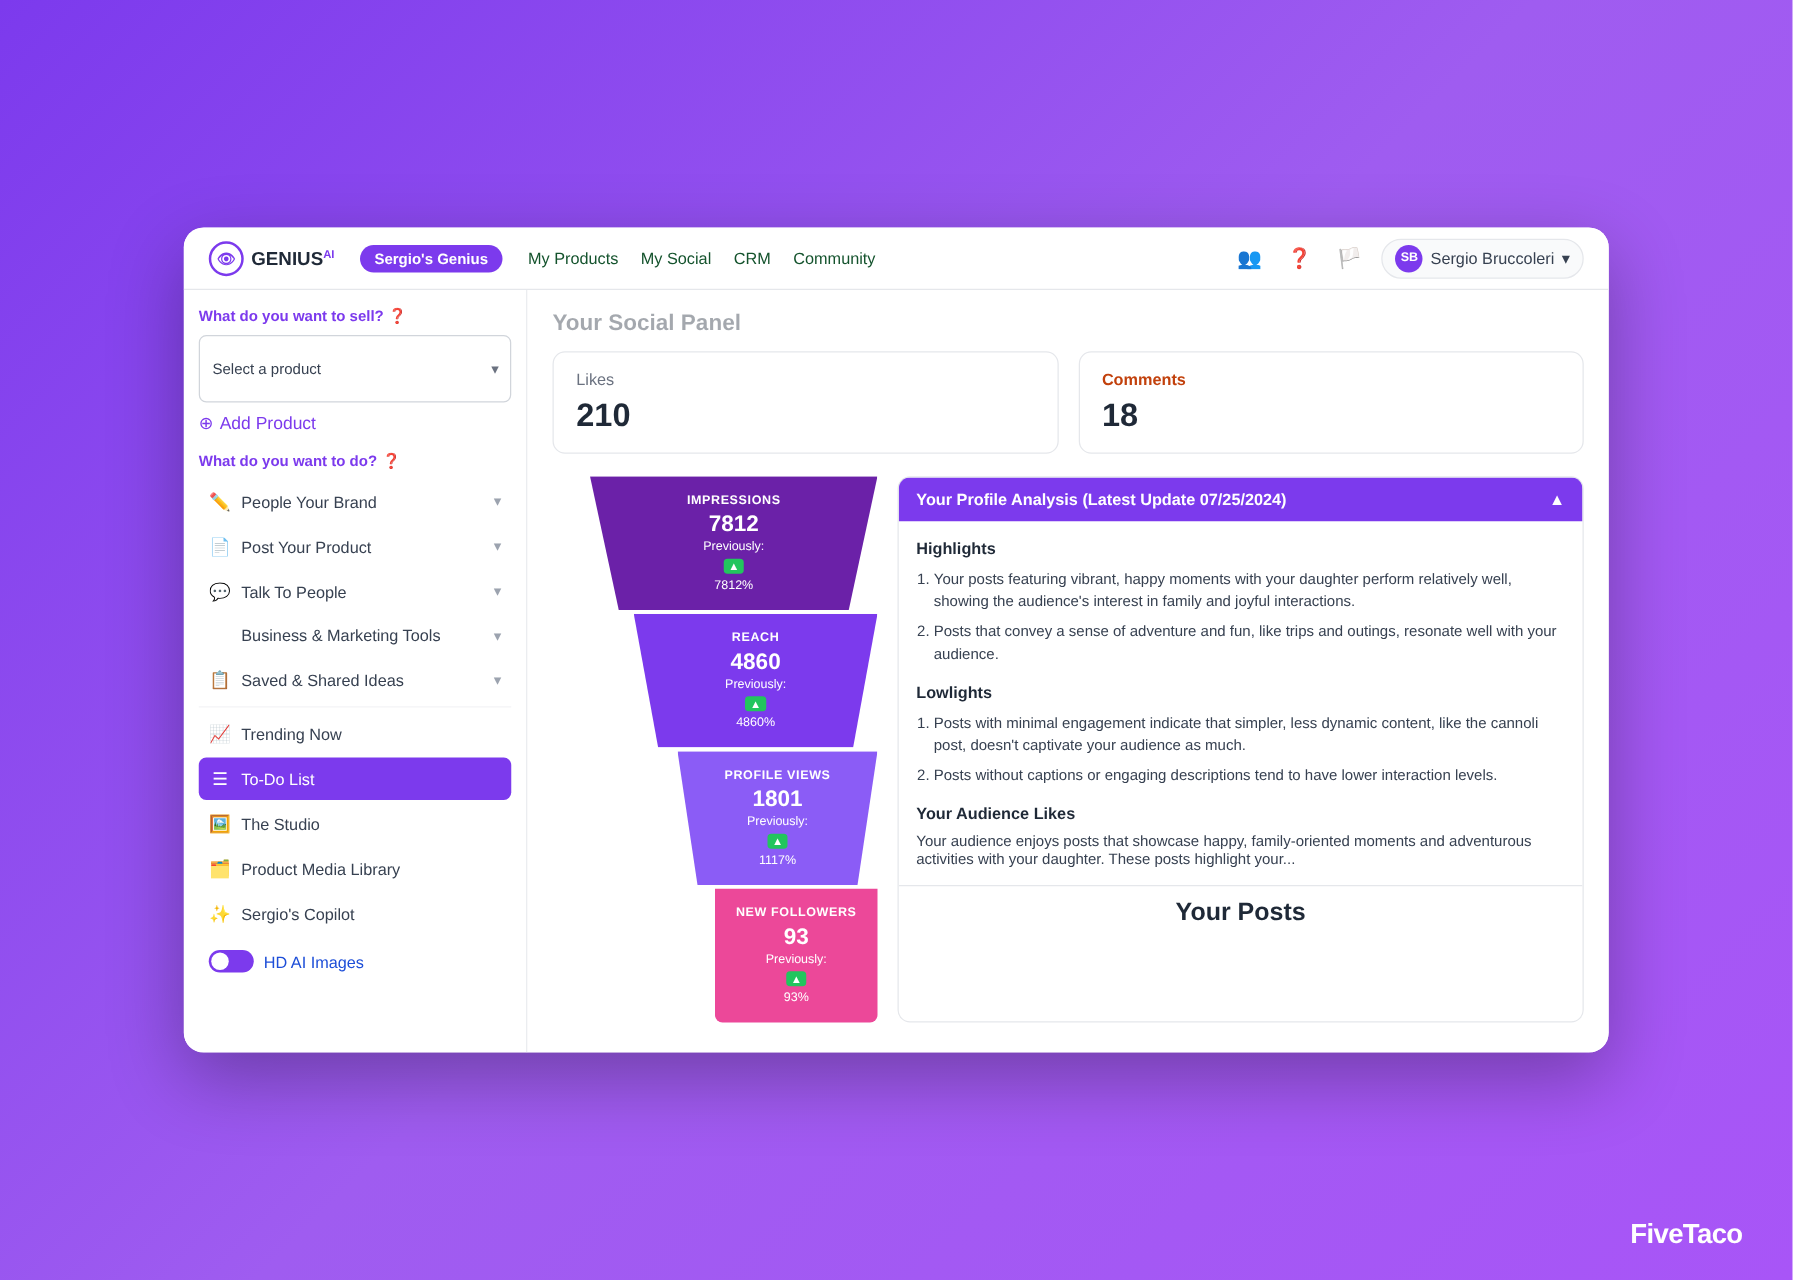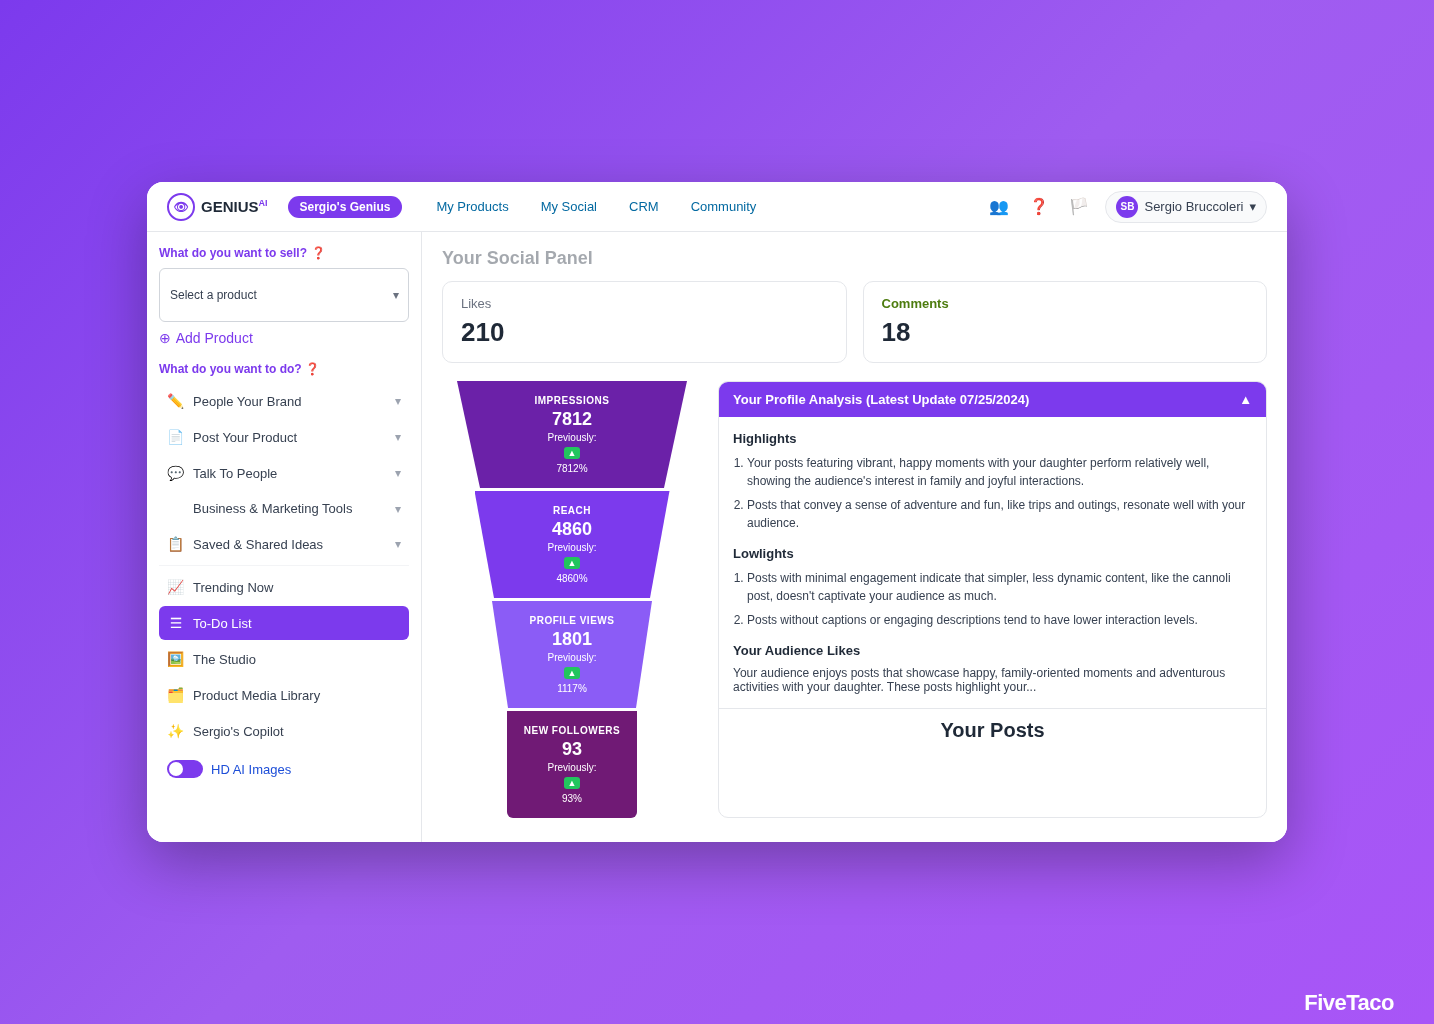--- a/index.html
+++ b/index.html
@@ -62,24 +62,23 @@
       font-weight: 600;
       cursor: pointer;
     }
     .nav-items {
       display: flex;
       gap: 18px;
       align-items: center;
     }
     .nav-item {
       font-size: 13px;
-      color: #0369a1;
+      color: #14532d;
       cursor: pointer;
       white-space: nowrap;
-      margin-left: 14px;
     }
     .header-right {
       margin-left: auto;
       display: flex;
       align-items: center;
       gap: 12px;
     }
     .header-icon {
       width: 28px;
       height: 28px;
@@ -258,36 +257,36 @@
       flex: 1;
       border: 1px solid #e5e7eb;
       border-radius: 10px;
       padding: 14px 18px;
     }
     .stat-label {
       font-size: 13px;
       color: #6b7280;
       margin-bottom: 6px;
     }
-    .stat-label.purple { color: #4d7c0f; font-weight: 600; }
+    .stat-label.purple { color: #c2410c; font-weight: 600; }
     .stat-value {
       font-size: 26px;
       font-weight: 700;
       color: #1f2937;
     }
     
     .lower-section {
       display: flex;
       gap: 16px;
     }
     .funnel-container {
       flex: 0 0 260px;
       display: flex;
       flex-direction: column;
-      align-items: center;
+      align-items: flex-end;
       gap: 3px;
     }
     .funnel-block {
       display: flex;
       flex-direction: column;
       align-items: center;
       justify-content: center;
       color: #fff;
       text-align: center;
       padding: 14px 8px;
@@ -315,21 +314,21 @@
     .f-arrow-up {
       background: #22c55e;
       color: #fff;
       font-size: 9px;
       padding: 1px 4px;
       border-radius: 3px;
     }
     .funnel-1 { width: 230px; background: #6b21a8; clip-path: polygon(0% 0%, 100% 0%, 90% 100%, 10% 100%); }
     .funnel-2 { width: 195px; background: #7c3aed; clip-path: polygon(0% 0%, 100% 0%, 90% 100%, 10% 100%); }
     .funnel-3 { width: 160px; background: #8b5cf6; clip-path: polygon(0% 0%, 100% 0%, 90% 100%, 10% 100%); }
-    .funnel-4 { width: 130px; background: #701a75; border-radius: 0 0 6px 6px; }
+    .funnel-4 { width: 130px; background: #ec4899; border-radius: 0 0 6px 6px; }
     
     .profile-panel {
       flex: 1;
       border: 1px solid #e5e7eb;
       border-radius: 10px;
       overflow: hidden;
     }
     .profile-header {
       background: #7c3aed;
       color: #fff;
@@ -371,21 +370,21 @@
       padding: 10px;
       border-top: 1px solid #e5e7eb;
     }
     
     ::-webkit-scrollbar { width: 5px; height: 5px; }
     ::-webkit-scrollbar-track { background: #f9fafb; }
     ::-webkit-scrollbar-thumb { background: #d1d5db; border-radius: 4px; }
     
     .watermark {
       position: fixed;
-      bottom: 8px;
+      bottom: 24px;
       right: 40px;
       font-size: 22px;
       font-weight: 800;
       color: #fff;
       letter-spacing: -0.5px;
     }
   </style>
 </head>
 <body>
 

